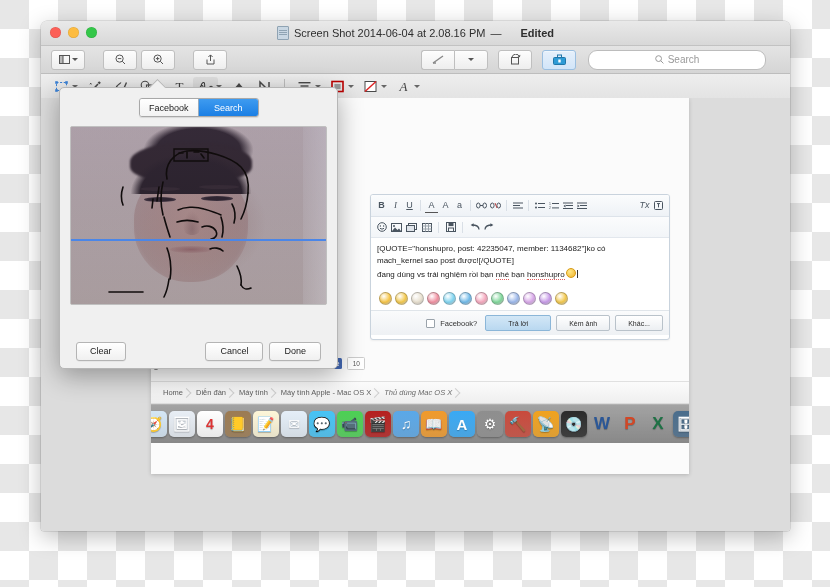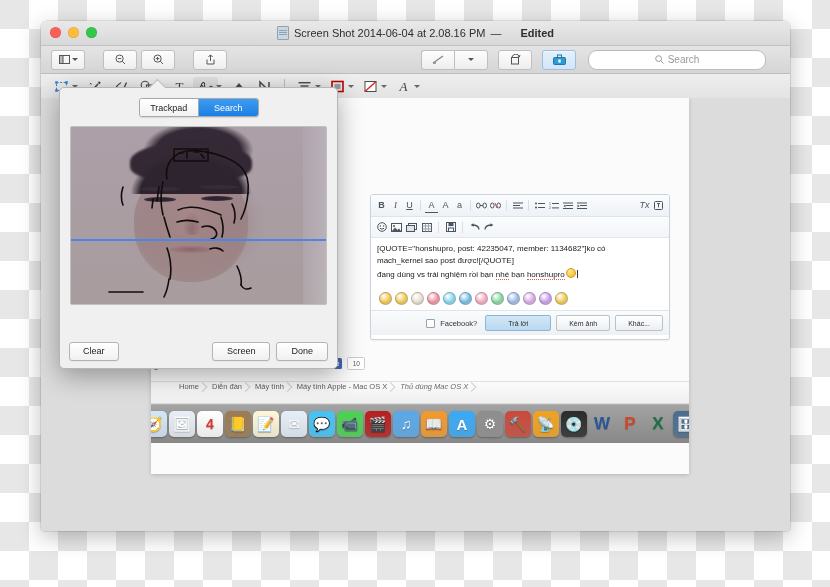--- a/index.html
+++ b/index.html
@@ -164,21 +164,21 @@
   .likecnt{height:11px;min-width:16px;border:1px solid #ccc;background:#fff;border-radius:1.5px;
     display:flex;align-items:center;justify-content:center;font-size:6.5px;color:#555;margin-left:3px;position:relative;}
 
   .stray-s{position:absolute;left:3px;top:265px;font-size:8px;color:#555;}
 
   
   .crumbs{
     position:absolute;left:0;right:0;top:283px;height:21px;
     background:linear-gradient(to bottom,#fbfbfb,#efefef);
     border-top:1px solid #e0e0e0;border-bottom:1px solid #dcdcdc;
-    display:flex;align-items:flex-start;padding-left:24px;
+    display:flex;align-items:center;padding-left:8px;
   }
   .crumb{font-size:7.5px;color:#5d5d5d;padding:0 9px 0 4px;position:relative;white-space:nowrap;}
   .crumb.cur{font-style:italic;color:#6a6a6a;}
   .crumb:after{
     content:"";position:absolute;right:2px;top:50%;width:6px;height:6px;
     border-right:1px solid #cfcfcf;border-top:1px solid #cfcfcf;
     transform:translateY(-50%) rotate(45deg);
   }
 
   
@@ -238,21 +238,21 @@
   .brow{position:absolute;height:4px;border-radius:50%;background:#2a2020;filter:blur(.6px);}
   .eye{position:absolute;height:5px;border-radius:50%;background:radial-gradient(ellipse at 50% 50%,#20181a 45%,#4a3c3e 80%);filter:blur(.3px);}
   .nose{position:absolute;left:44%;top:47%;width:14%;height:16%;border-radius:40%;
     background:radial-gradient(ellipse at 50% 75%,rgba(130,95,88,.5),rgba(130,95,88,0) 72%);}
   .mouth{position:absolute;left:34%;top:70%;width:32%;height:7px;border-radius:50%;
     background:radial-gradient(ellipse at 50% 50%,rgba(150,95,92,.75),rgba(150,95,92,.1) 78%);filter:blur(.5px);}
   .baseline{position:absolute;left:0;right:0;top:63.5%;height:2px;background:#4a86e8;}
   .ink{position:absolute;inset:0;}
 
   .pop-foot{position:absolute;left:0;right:0;bottom:0;height:34px;
-    display:flex;align-items:center;padding:0 9px;}
+    display:flex;align-items:center;padding:0 16px;}
   .pbtn{
     height:17px;padding:0 13px;border:1px solid #b4b4b4;border-radius:3px;
     background:linear-gradient(to bottom,#ffffff,#f0f0f0);
     font-size:9px;color:#1d1d1d;display:flex;align-items:center;justify-content:center;
     box-shadow:0 .5px .5px rgba(0,0,0,.08);
   }
   .pbtn.wide{padding:0 14px;}
   .pf-spacer{flex:1;}
   .pf-right{display:flex;gap:6px;}
 </style>
@@ -683,21 +683,21 @@
           </div>
         </div>
     </div>
   </div>
 </div>
 
 <div class="pop">
   <div class="pop-arrow"></div>
 
   <div class="seg">
-    <div class="off">Trackpad</div>
+    <div class="off">Facebook</div>
     <div class="on">Search</div>
   </div>
 
 
   <div class="cam">
     <div class="cam-img">
       <div class="cam-wall-r"></div>
       <div class="face">
         <div class="cheek"></div>
         <div class="hair2"></div>
@@ -734,17 +734,17 @@
         <path d="M52 60 C50 66 50 73 52 78"></path>
       </g>
     </svg>
     <div class="baseline"></div>
   </div>
 
   <div class="pop-foot">
     <div class="pbtn">Clear</div>
     <div class="pf-spacer"></div>
     <div class="pf-right">
-      <div class="pbtn wide">Screen</div>
+      <div class="pbtn wide">Cancel</div>
       <div class="pbtn wide">Done</div>
     </div>
   </div>
 </div>
 
 </body></html>

